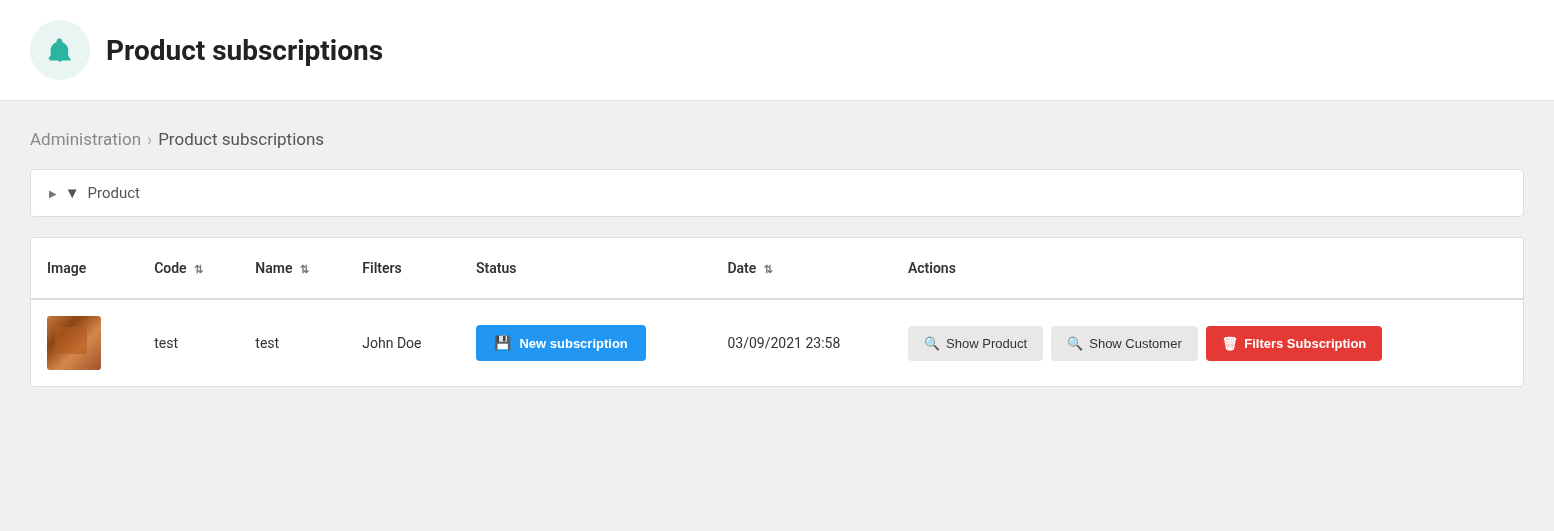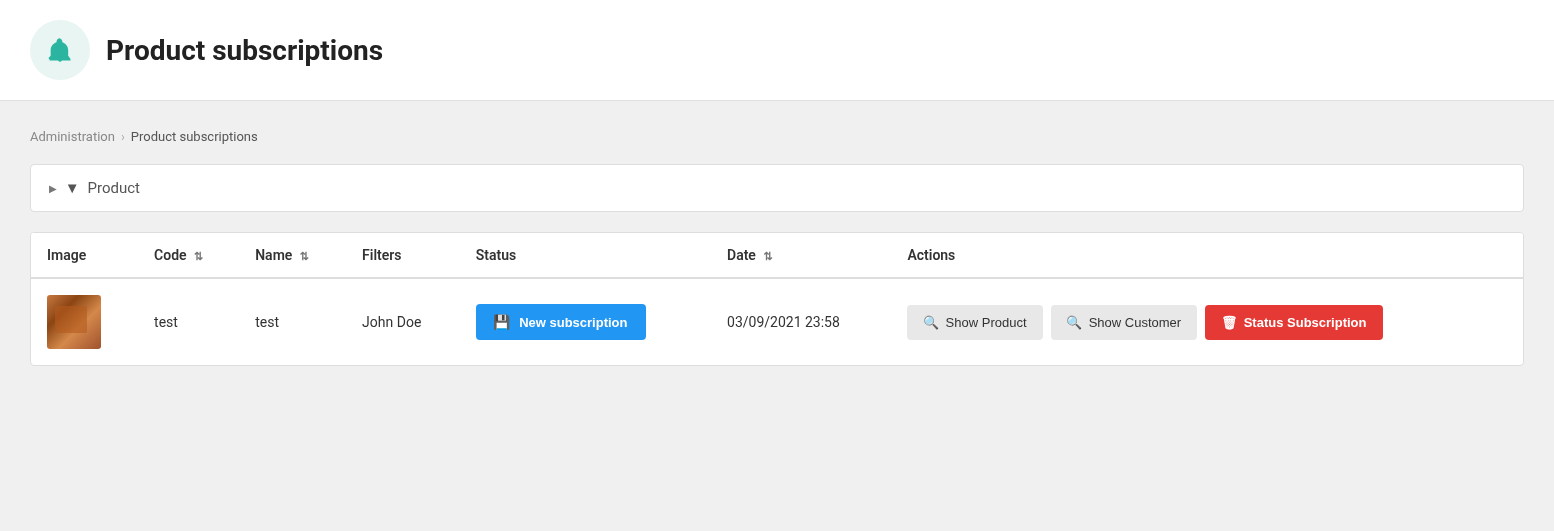--- a/index.html
+++ b/index.html
@@ -38,21 +38,21 @@
       height: 28px;
       fill: #2bb5a0;
     }
     .header-title {
       font-size: 28px;
       font-weight: 700;
       color: #222;
     }
     .breadcrumb {
       padding: 14px 0 10px 0;
-      font-size: 13px;
+      font-size: 17px;
       color: #888;
       display: flex;
       align-items: center;
       gap: 6px;
       margin-top: 14px;
     }
     .breadcrumb-sep {
       color: #aaa;
     }
     .breadcrumb-link {
@@ -94,21 +94,21 @@
       margin-top: 6px;
     }
     table {
       width: 100%;
       border-collapse: collapse;
     }
     thead tr {
       border-bottom: 2px solid #ddd;
     }
     th {
-      padding: 14px 16px;
+      padding: 22px 16px;
       text-align: left;
       font-weight: 600;
       font-size: 14px;
       color: #333;
       background: #fff;
     }
     td {
       padding: 16px 16px;
       font-size: 14px;
       color: #333;
@@ -282,21 +282,21 @@
               <button class="action-btn-gray">
                 <span class="search-icon-small">🔍</span>
                 <span>Show Product</span>
               </button>
               <button class="action-btn-gray">
                 <span class="search-icon-small">🔍</span>
                 <span>Show Customer</span>
               </button>
               <button class="action-btn-red">
                 <span class="trash-icon">🗑</span>
-                <span>Status Subscription</span>
+                <span>Filters Subscription</span>
               </button>
             </div>
           </td>
         </tr>
       </tbody>
     </table>
   </div>
 
 </div>
 

